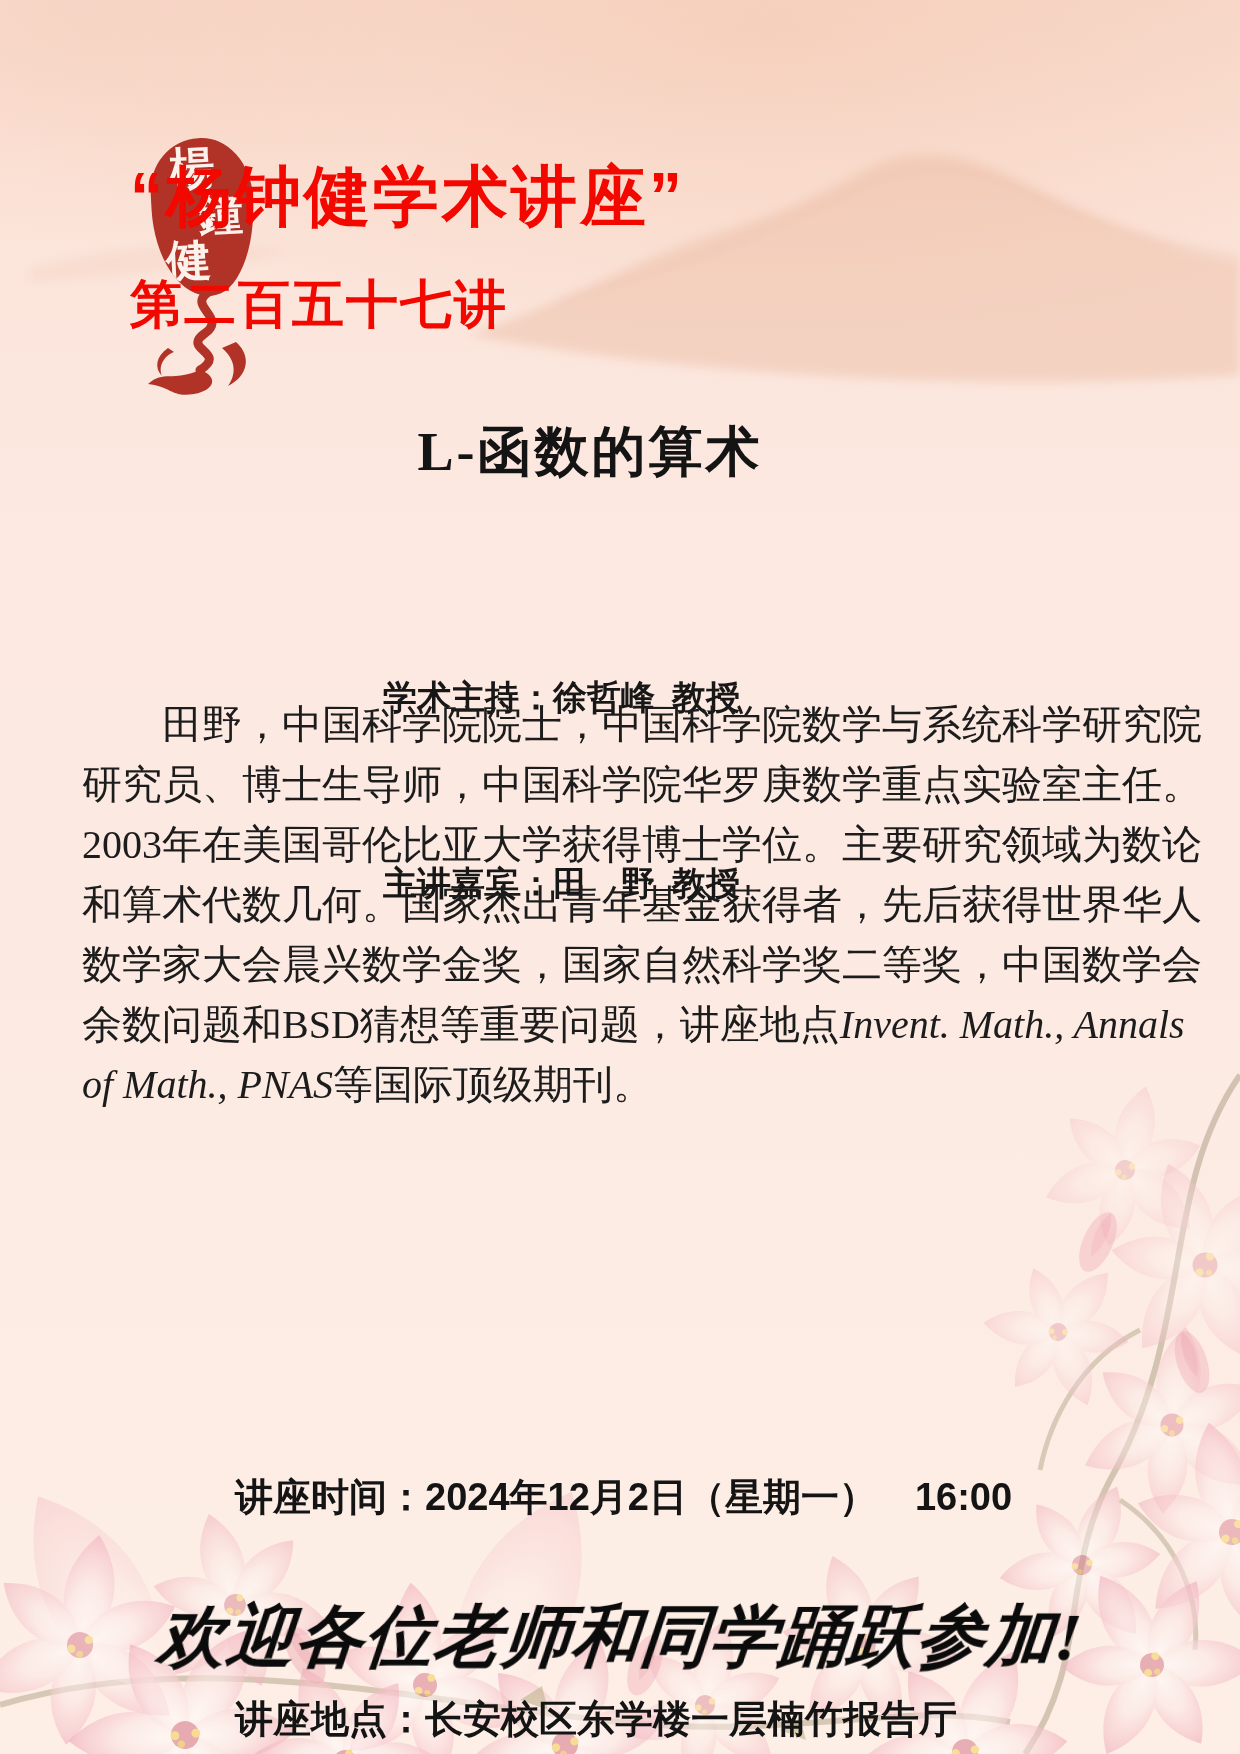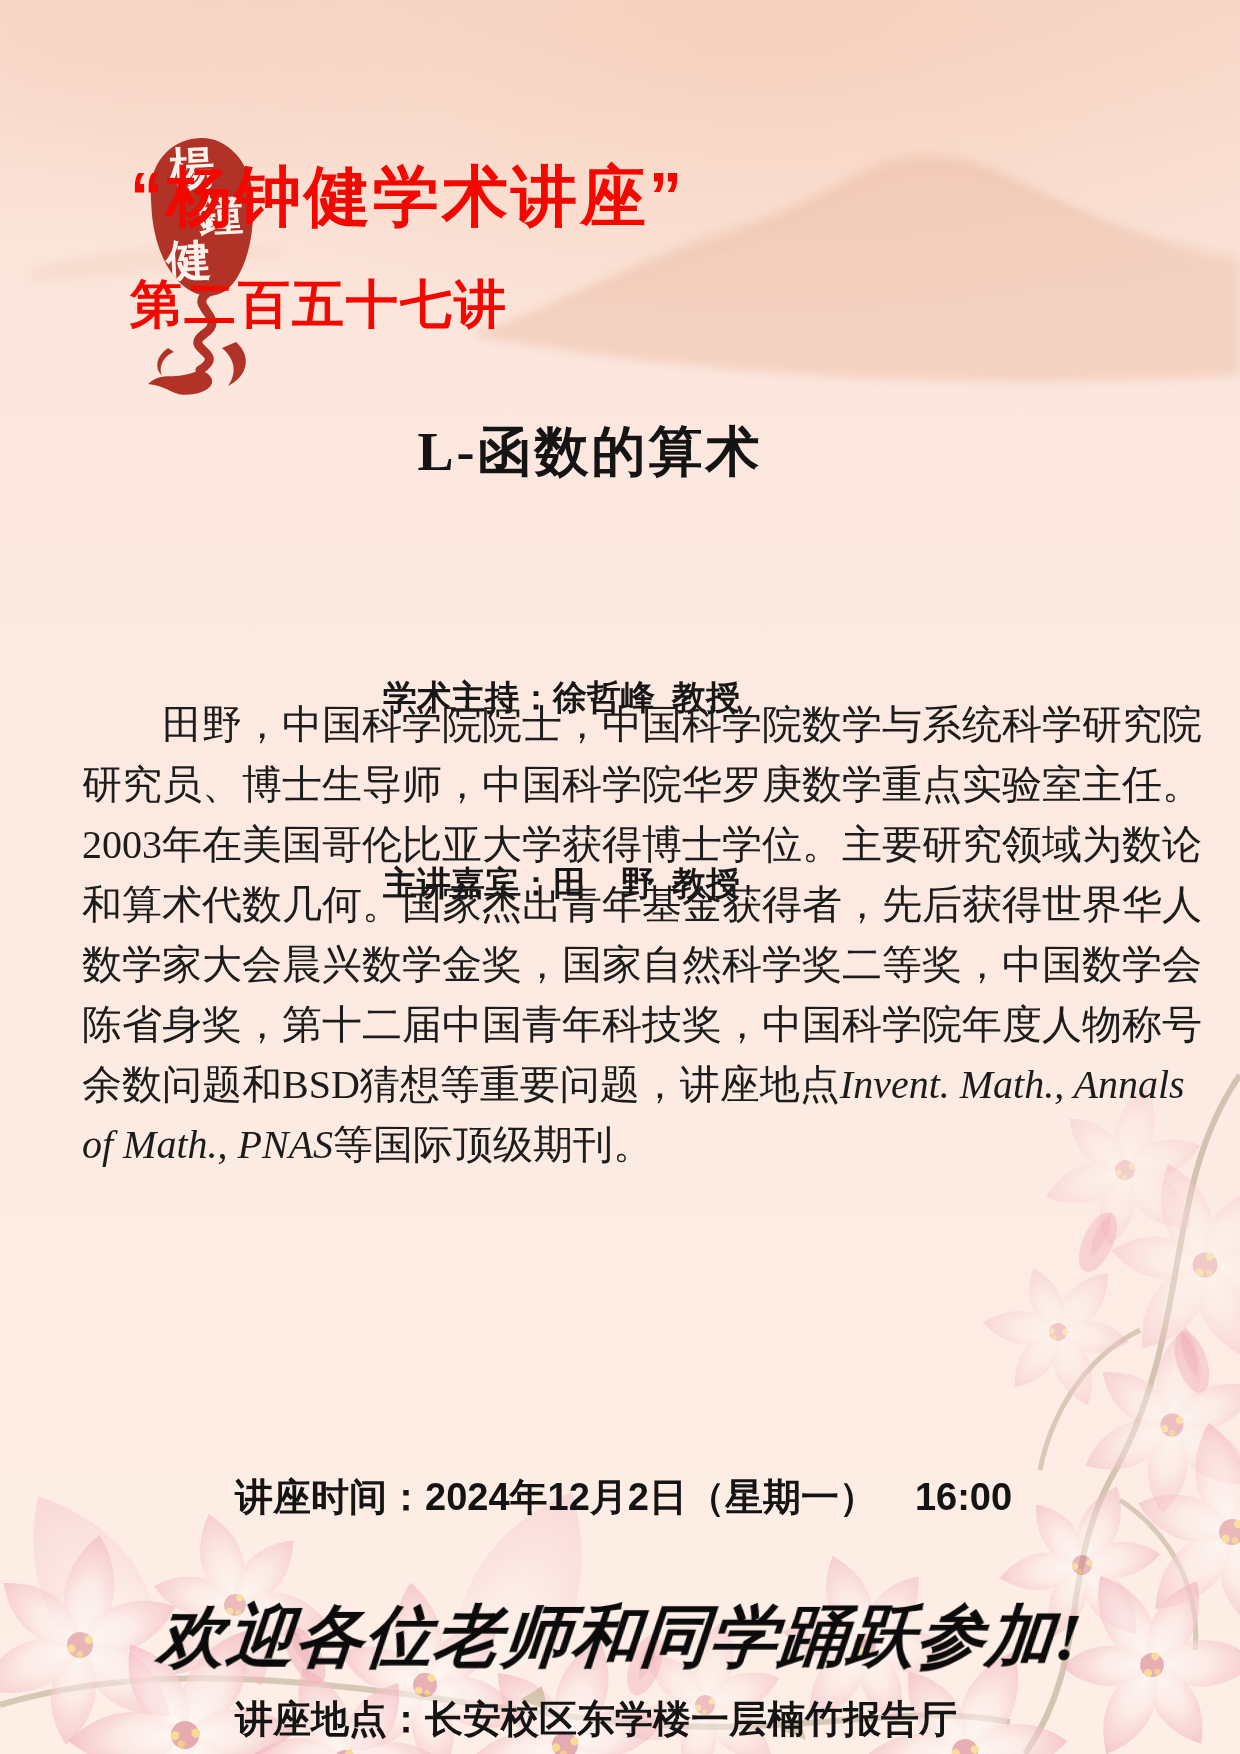--- a/index.html
+++ b/index.html
@@ -157,21 +157,20 @@
     <div><span>学术主持：</span><span>徐哲峰  教授</span></div>
     <div><span>主讲嘉宾：</span><span>田　野  教授</span></div>
   </div>
 
   <div class="bio">
     <div class="bio-line first"><span>田野，中国科学院院士，中国科学院数学与系统科学研究院</span></div>
     <div class="bio-line"><span>研究员、博士生导师，中国科学院华罗庚数学重点实验室主任。</span></div>
     <div class="bio-line"><span>2003年在美国哥伦比亚大学获得博士学位。主要研究领域为数论</span></div>
     <div class="bio-line"><span>和算术代数几何。国家杰出青年基金获得者，先后获得世界华人</span></div>
     <div class="bio-line"><span>数学家大会晨兴数学金奖，国家自然科学奖二等奖，中国数学会</span></div>
-    <div class="bio-line"><span>陈省身奖，第十二届中国青年科技奖，中国科学院年度人物称号</span></div>
     <div class="bio-line"><span>余数问题和BSD猜想等重要问题，讲座地点</span><span class="it">Invent. Math., Annals</span></div>
     <div class="bio-line last"><span class="it">of Math., PNAS</span><span>等国际顶级期刊。</span></div>
   </div>
 
   <div class="details">
     <div><span>讲座时间：</span><span>2024年12月2日（星期一）　16:00</span></div>
     <div><span>讲座地点：</span><span>长安校区东学楼一层楠竹报告厅</span></div>
     
     
   </div>

